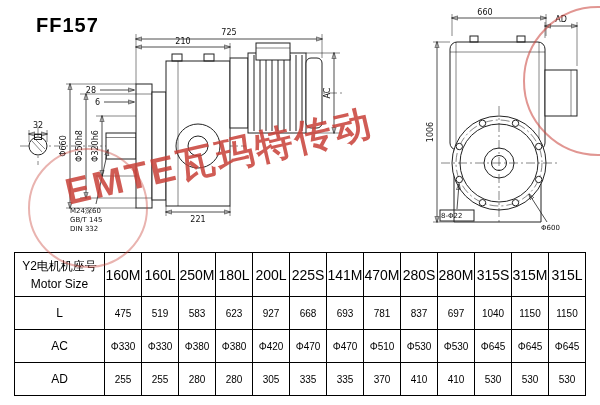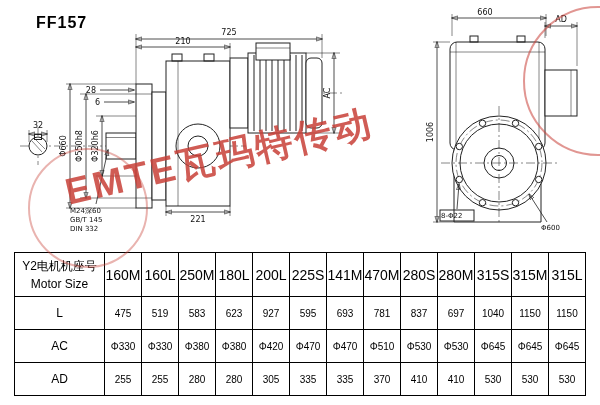--- a/index.html
+++ b/index.html
@@ -1,20 +1,20 @@
 <!DOCTYPE html>
 <html><head>
 <meta charset="utf-8">
 <style>
   * { margin:0; padding:0; box-sizing:border-box; }
   html,body { width:600px; height:405px; }
   body { position:relative; background:#fff; overflow:hidden;
          font-family:"Liberation Sans","DejaVu Sans",sans-serif; color:#000; }
   .sheet { position:absolute; inset:0; background:#fff; }
-  .title { position:absolute; left:36px; top:14px; font-size:16px; font-weight:bold; letter-spacing:1px; }
+  .title { position:absolute; left:36px; top:14px; font-size:20px; font-weight:bold; letter-spacing:1px; }
   .view { position:absolute; }
   .dwg line, .dwg rect, .dwg circle, .dwg path { stroke:#222; fill:none; stroke-width:1; }
   .dwg .thin { stroke-width:0.55; }
   .dwg .arr  { stroke-width:0.8; }
   .dwg .cl   { stroke-width:0.55; stroke-dasharray:9 3 2 3; }
   .dwg .fill { fill:#fff; }
   .dwg text  { font-family:"DejaVu Sans",sans-serif; font-size:8px; fill:#111; stroke:none; }
   .dwg .note { font-size:7px; }
   .wm-text { position:absolute; left:66px; top:168px; color:#c84038; opacity:.85;
              font-size:37px; font-weight:bold; letter-spacing:3px; white-space:nowrap;
@@ -293,21 +293,21 @@
       <th class="col-h">315M</th>
       <th class="col-h">315L</th>
     </tr>
     <tr>
       <th class="row-lab">L</th>
       <td>475</td>
       <td>519</td>
       <td>583</td>
       <td>623</td>
       <td>927</td>
-      <td>595</td>
+      <td>668</td>
       <td>693</td>
       <td>781</td>
       <td>837</td>
       <td>697</td>
       <td>1040</td>
       <td>1150</td>
       <td>1150</td>
     </tr>
     <tr>
       <th class="row-lab">AC</th>

